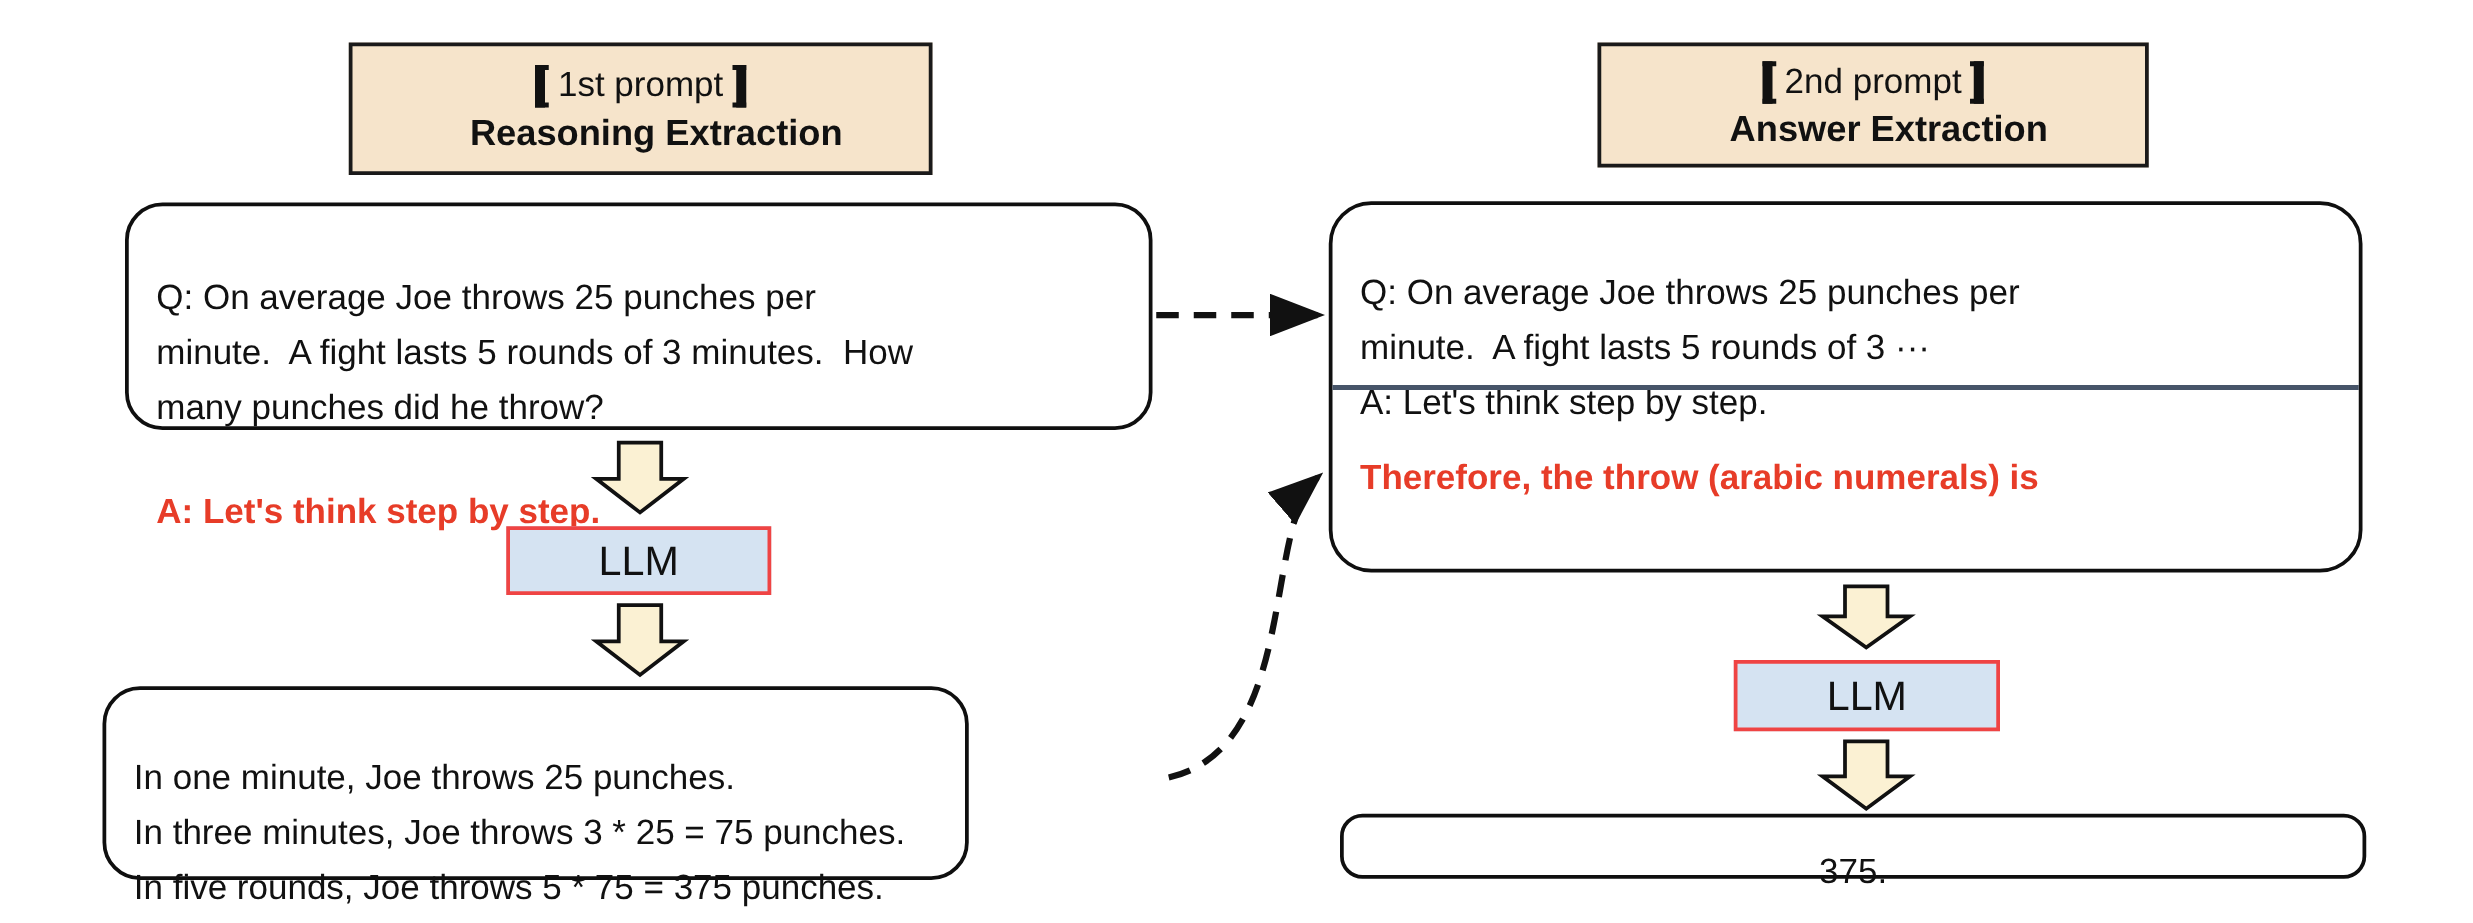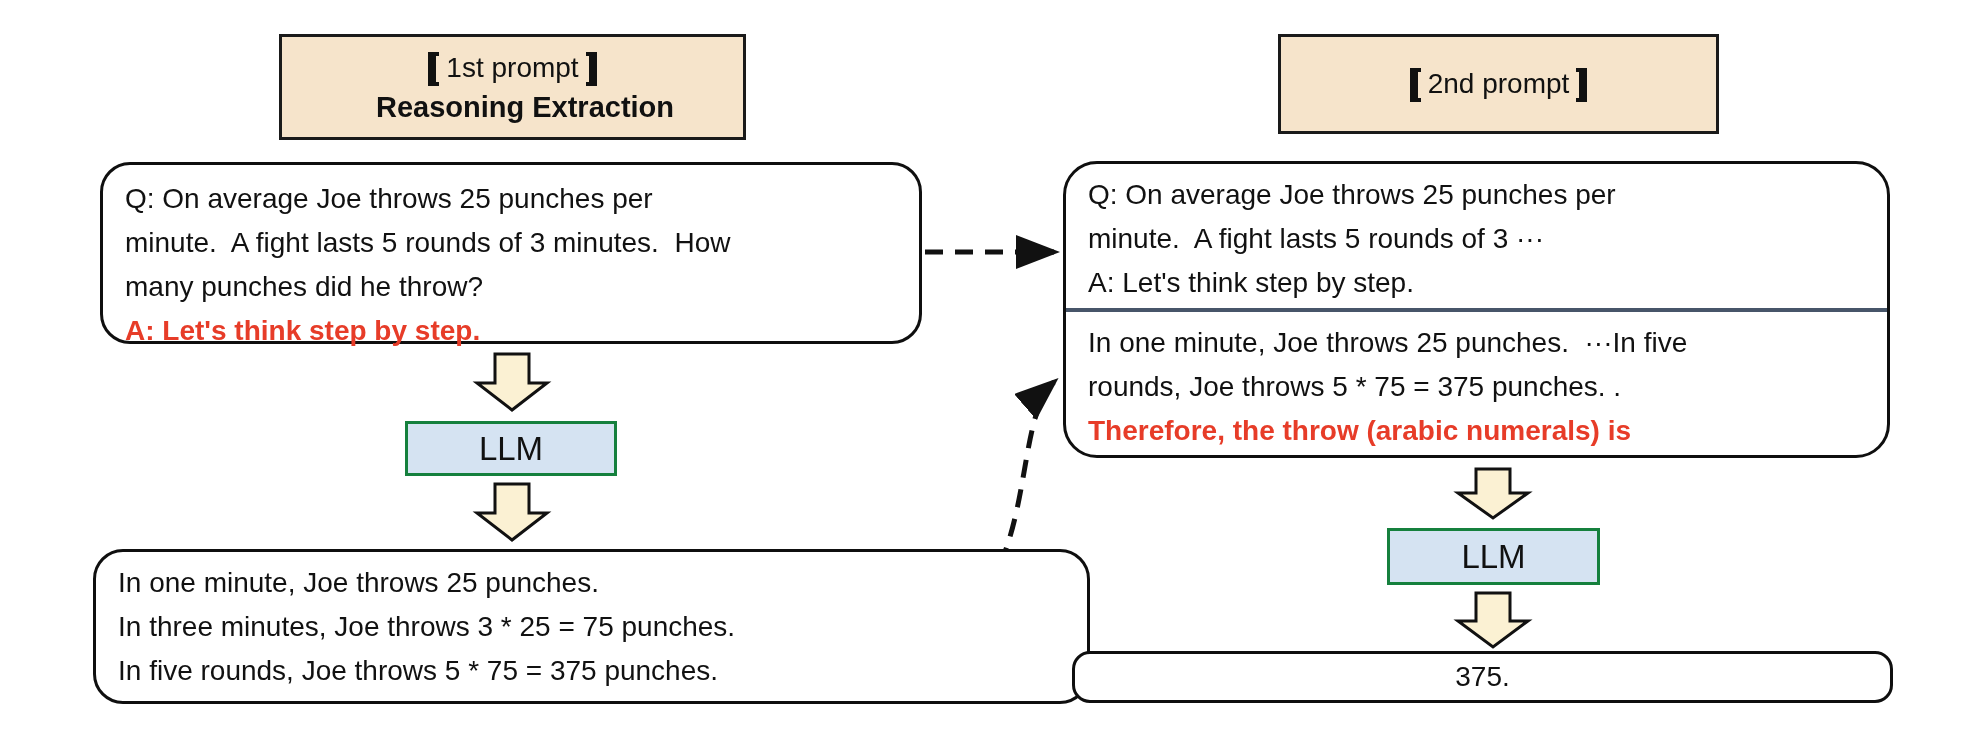--- a/index.html
+++ b/index.html
@@ -16,34 +16,34 @@
   .hdr-second{left:1278px;top:34px;width:441px;height:100px;}
 
   
   .lens{display:inline-block;width:11px;height:34px;box-sizing:border-box;transform:translateY(1px);}
   .lens.open{border-left:8px solid #111;border-top:4px solid #111;border-bottom:4px solid #111;margin-right:7px;}
   .lens.close{border-right:8px solid #111;border-top:4px solid #111;border-bottom:4px solid #111;margin-left:7px;}
 
   
   .bubble{position:absolute;box-sizing:border-box;background:#fff;border:3px solid #0f0f0f;border-radius:30px;}
   .qbox{left:100px;top:162px;width:822px;height:182px;padding:12px 16px 0 22px;}
-  .rbox{left:93px;top:549px;width:997px;height:155px;padding:9px 16px 0 22px;}
+  .rbox{left:82px;top:549px;width:693px;height:155px;padding:9px 16px 0 22px;}
   .bigbox{left:1063px;top:161px;width:827px;height:297px;border-radius:34px;}
   .ansbox{left:1072px;top:651px;width:821px;height:52px;border-radius:18px;
           display:flex;align-items:center;justify-content:center;border-width:3px;}
 
-  .body-text{font-size:28px;line-height:44px;white-space:pre-wrap;}
+  .body-text{font-size:28px;line-height:44px;white-space:pre-wrap;margin-top:39px;}
   .red{color:#e73c28;font-weight:700;}
 
   .sec1{position:absolute;left:22px;right:12px;top:9px;}
   .divider{position:absolute;left:0;right:0;top:144px;height:4px;background:#475569;}
   .sec2{position:absolute;left:22px;right:12px;top:157px;}
 
   
-  .llm{position:absolute;box-sizing:border-box;background:#d5e3f2;border:3px solid #15803d;
+  .llm{position:absolute;box-sizing:border-box;background:#d5e3f2;border:3px solid #ef4444;
        display:flex;align-items:center;justify-content:center;font-size:33px;}
   .llm-first{left:405px;top:421px;width:212px;height:55px;}
   .llm-second{left:1387px;top:528px;width:213px;height:57px;}
 </style>
 </head>
 <body>
 
 <div class="canvas">
 
   <svg class="overlay" viewBox="0 0 1978 738">
@@ -70,20 +70,21 @@
     </div>
     <div class="hdr-l2">Reasoning Extraction</div>
   </div>
 
   <div class="hdr hdr-second">
     <div class="hdr-l1">
       <span class="lens open"></span>
       <span>2nd prompt</span>
       <span class="lens close"></span>
     </div>
+    <div class="hdr-l2">Answer Extraction</div>
   </div>
 
   <div class="bubble qbox">
     <div class="body-text">Q: On average Joe throws 25 punches per
 minute.  A fight lasts 5 rounds of 3 minutes.  How
 many punches did he throw?</div>
     <div class="body-text red">A: Let's think step by step.</div>
   </div>
 
   <div class="llm llm-first">
@@ -95,22 +96,20 @@
 In three minutes, Joe throws 3 * 25 = 75 punches.
 In five rounds, Joe throws 5 * 75 = 375 punches.</div>
   </div>
 
   <div class="bubble bigbox">
     <div class="sec1 body-text">Q: On average Joe throws 25 punches per
 minute.  A fight lasts 5 rounds of 3 ···
 A: Let's think step by step.</div>
     <div class="divider"></div>
     <div class="sec2">
-      <div class="body-text">In one minute, Joe throws 25 punches.  ···In five
-rounds, Joe throws 5 * 75 = 375 punches. .</div>
       <div class="body-text red">Therefore, the throw (arabic numerals) is</div>
     </div>
   </div>
 
   <div class="llm llm-second">
     <span>LLM</span>
   </div>
 
   <div class="bubble ansbox">
     <span class="body-text">375.</span>

